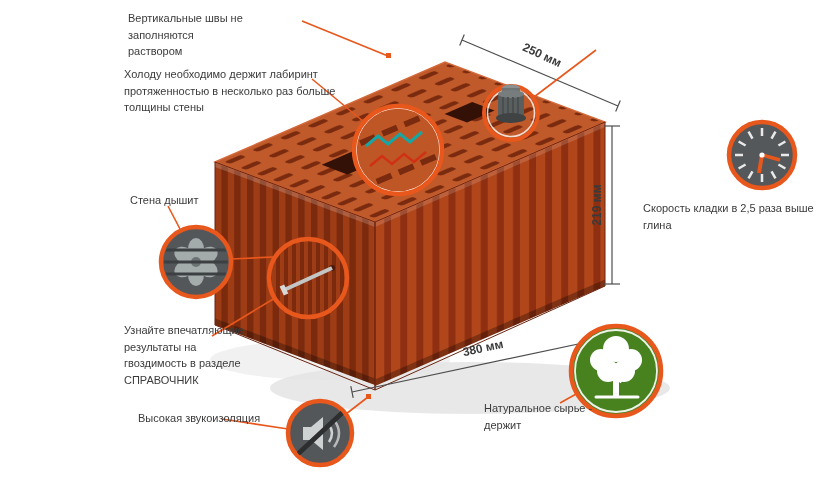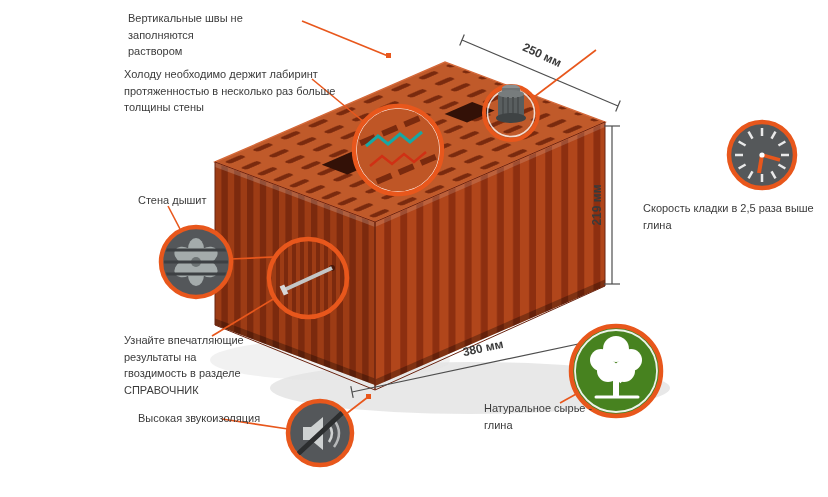--- a/index.html
+++ b/index.html
@@ -14,22 +14,22 @@
   }
   .dim {
     position:absolute; font-size:12px; font-weight:600; color:#3a3a3a;
     z-index:3; text-align:center; transform-origin:center;
   }
   #dim-250 { left:512px; top:48px;  width:60px; transform:rotate(25deg); }
   #dim-219 { left:566px; top:198px; width:62px; transform:rotate(-90deg); }
   #dim-380 { left:452px; top:341px; width:62px; transform:rotate(-12deg); }
   #note-vertical-seams { left:128px; top:10px;  width:180px; }
   #note-cold-labyrinth { left:124px; top:66px;  width:220px; }
-  #note-wall-breathes  { left:130px; top:192px; width:120px;margin-left:8px; }
-  #note-nailability    { left:124px; top:332px; width:150px; }
+  #note-wall-breathes  { left:130px; top:192px; width:120px; }
+  #note-nailability    { left:124px; top:322px; width:150px; }
   #note-sound          { left:108px; top:410px; width:160px;margin-left:30px; }
   #note-block-holds    { left:596px; top:36px;  width:130px; }
   #note-speed          { left:643px; top:200px; width:180px; }
   #note-natural        { left:484px; top:400px; width:130px; }
 </style>
 </head>
 <body>
 
 <div class="stage">
 
@@ -232,19 +232,19 @@
 толщины стены</div>
   <div class="note" id="note-wall-breathes">Стена дышит</div>
   <div class="note" id="note-nailability">Узнайте впечатляющие
 результаты на
 гвоздимость в разделе
 СПРАВОЧНИК</div>
   <div class="note" id="note-sound">Высокая звукоизоляция</div>
   <div class="note" id="note-speed">Скорость кладки в 2,5 раза выше
 глина</div>
   <div class="note" id="note-natural">Натуральное сырье -
-глина</div>
+держит</div>
 
   <div class="dim" id="dim-250">250 мм</div>
   <div class="dim" id="dim-219">219 мм</div>
   <div class="dim" id="dim-380">380 мм</div>
 
 </div>
 
 </body></html>

